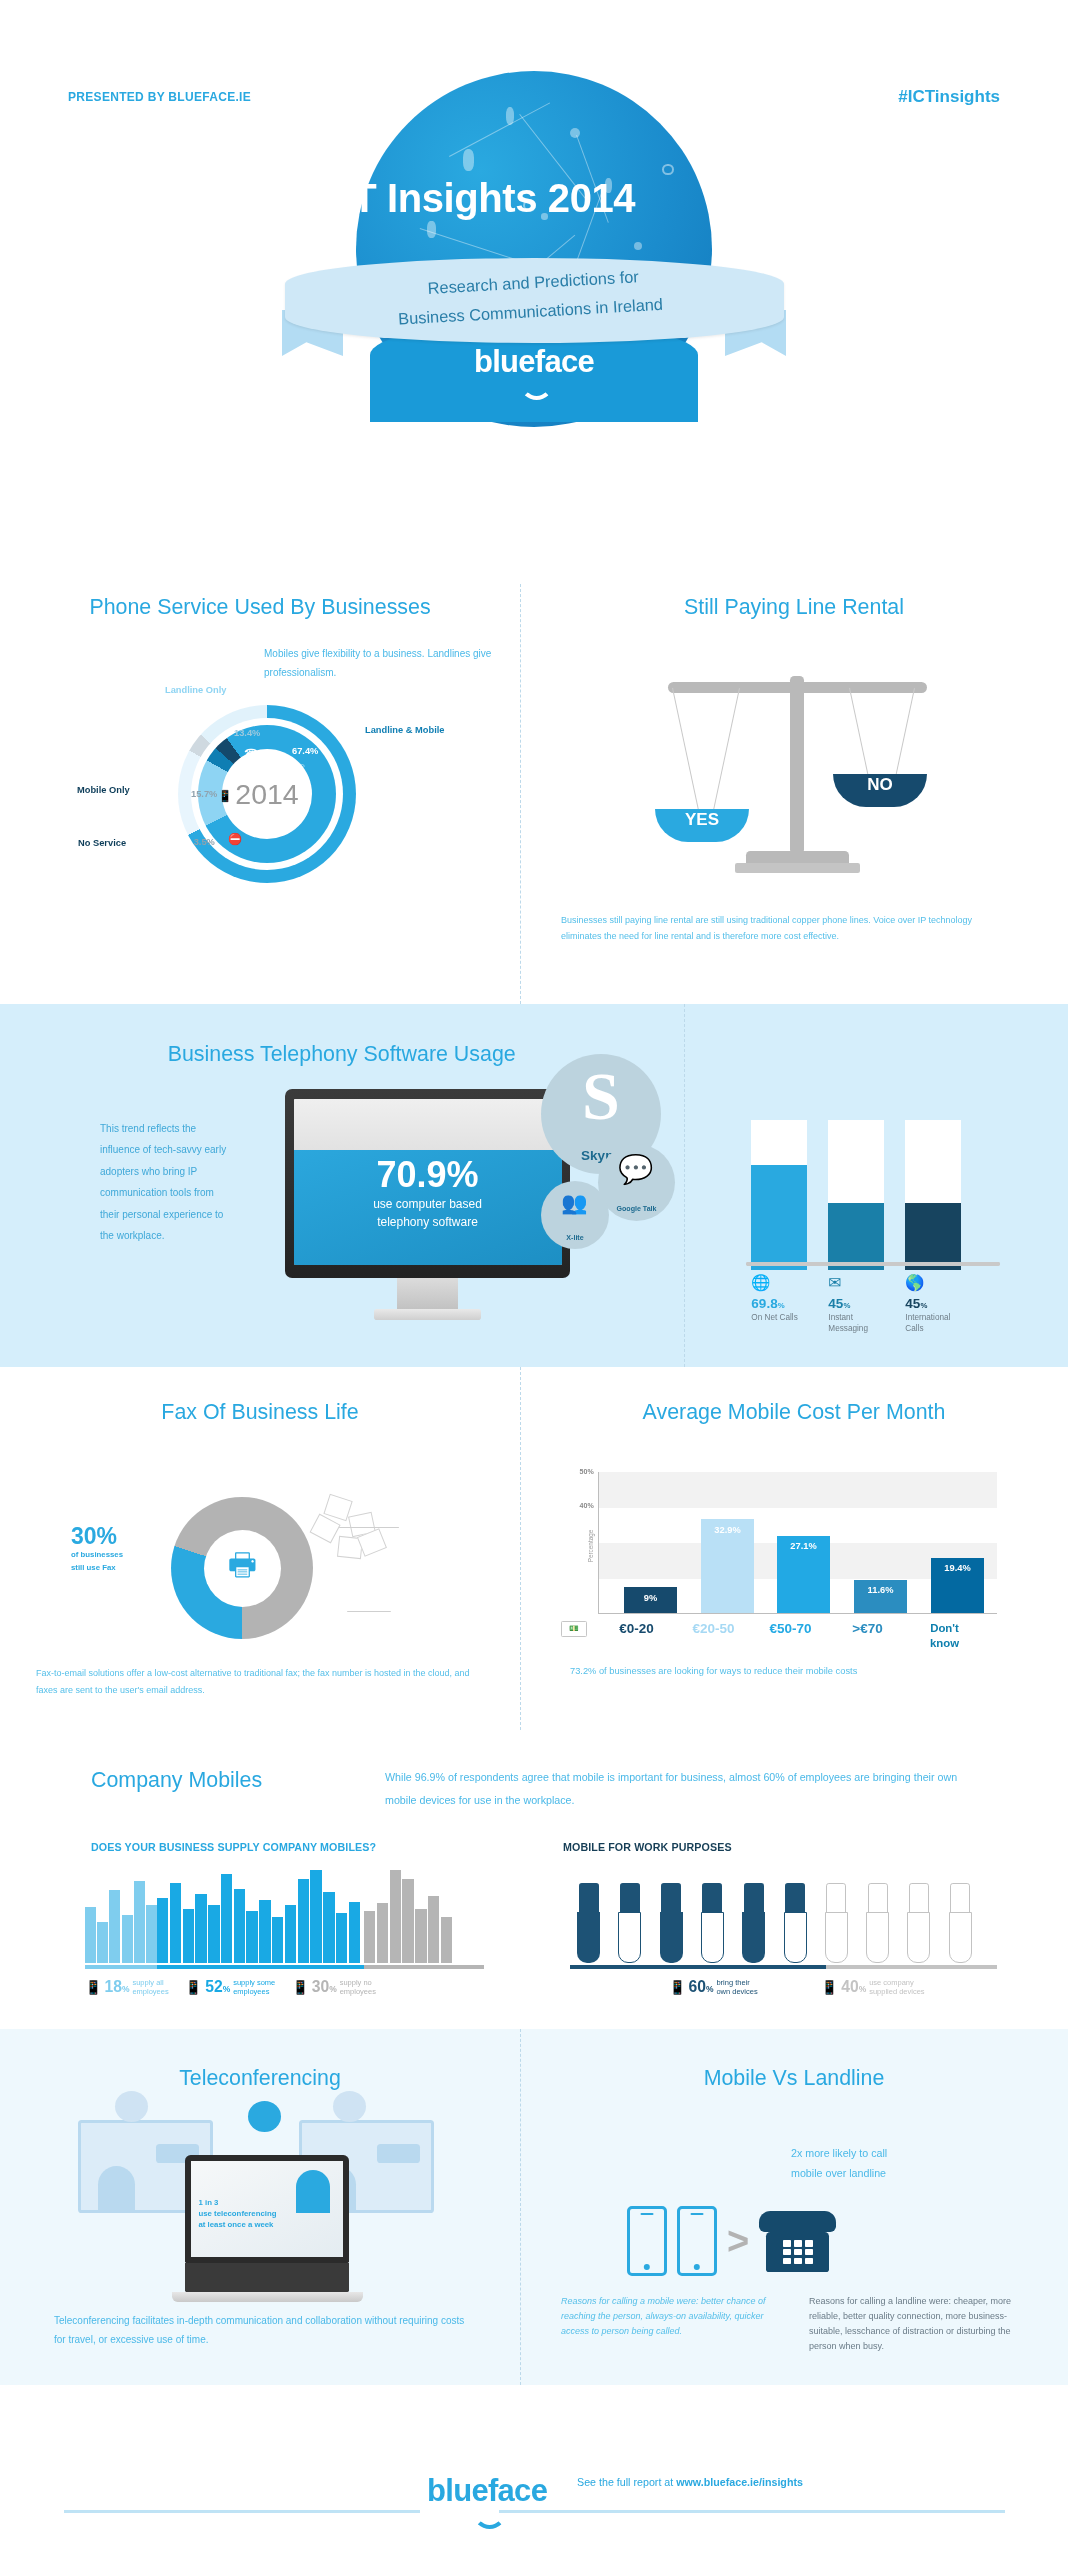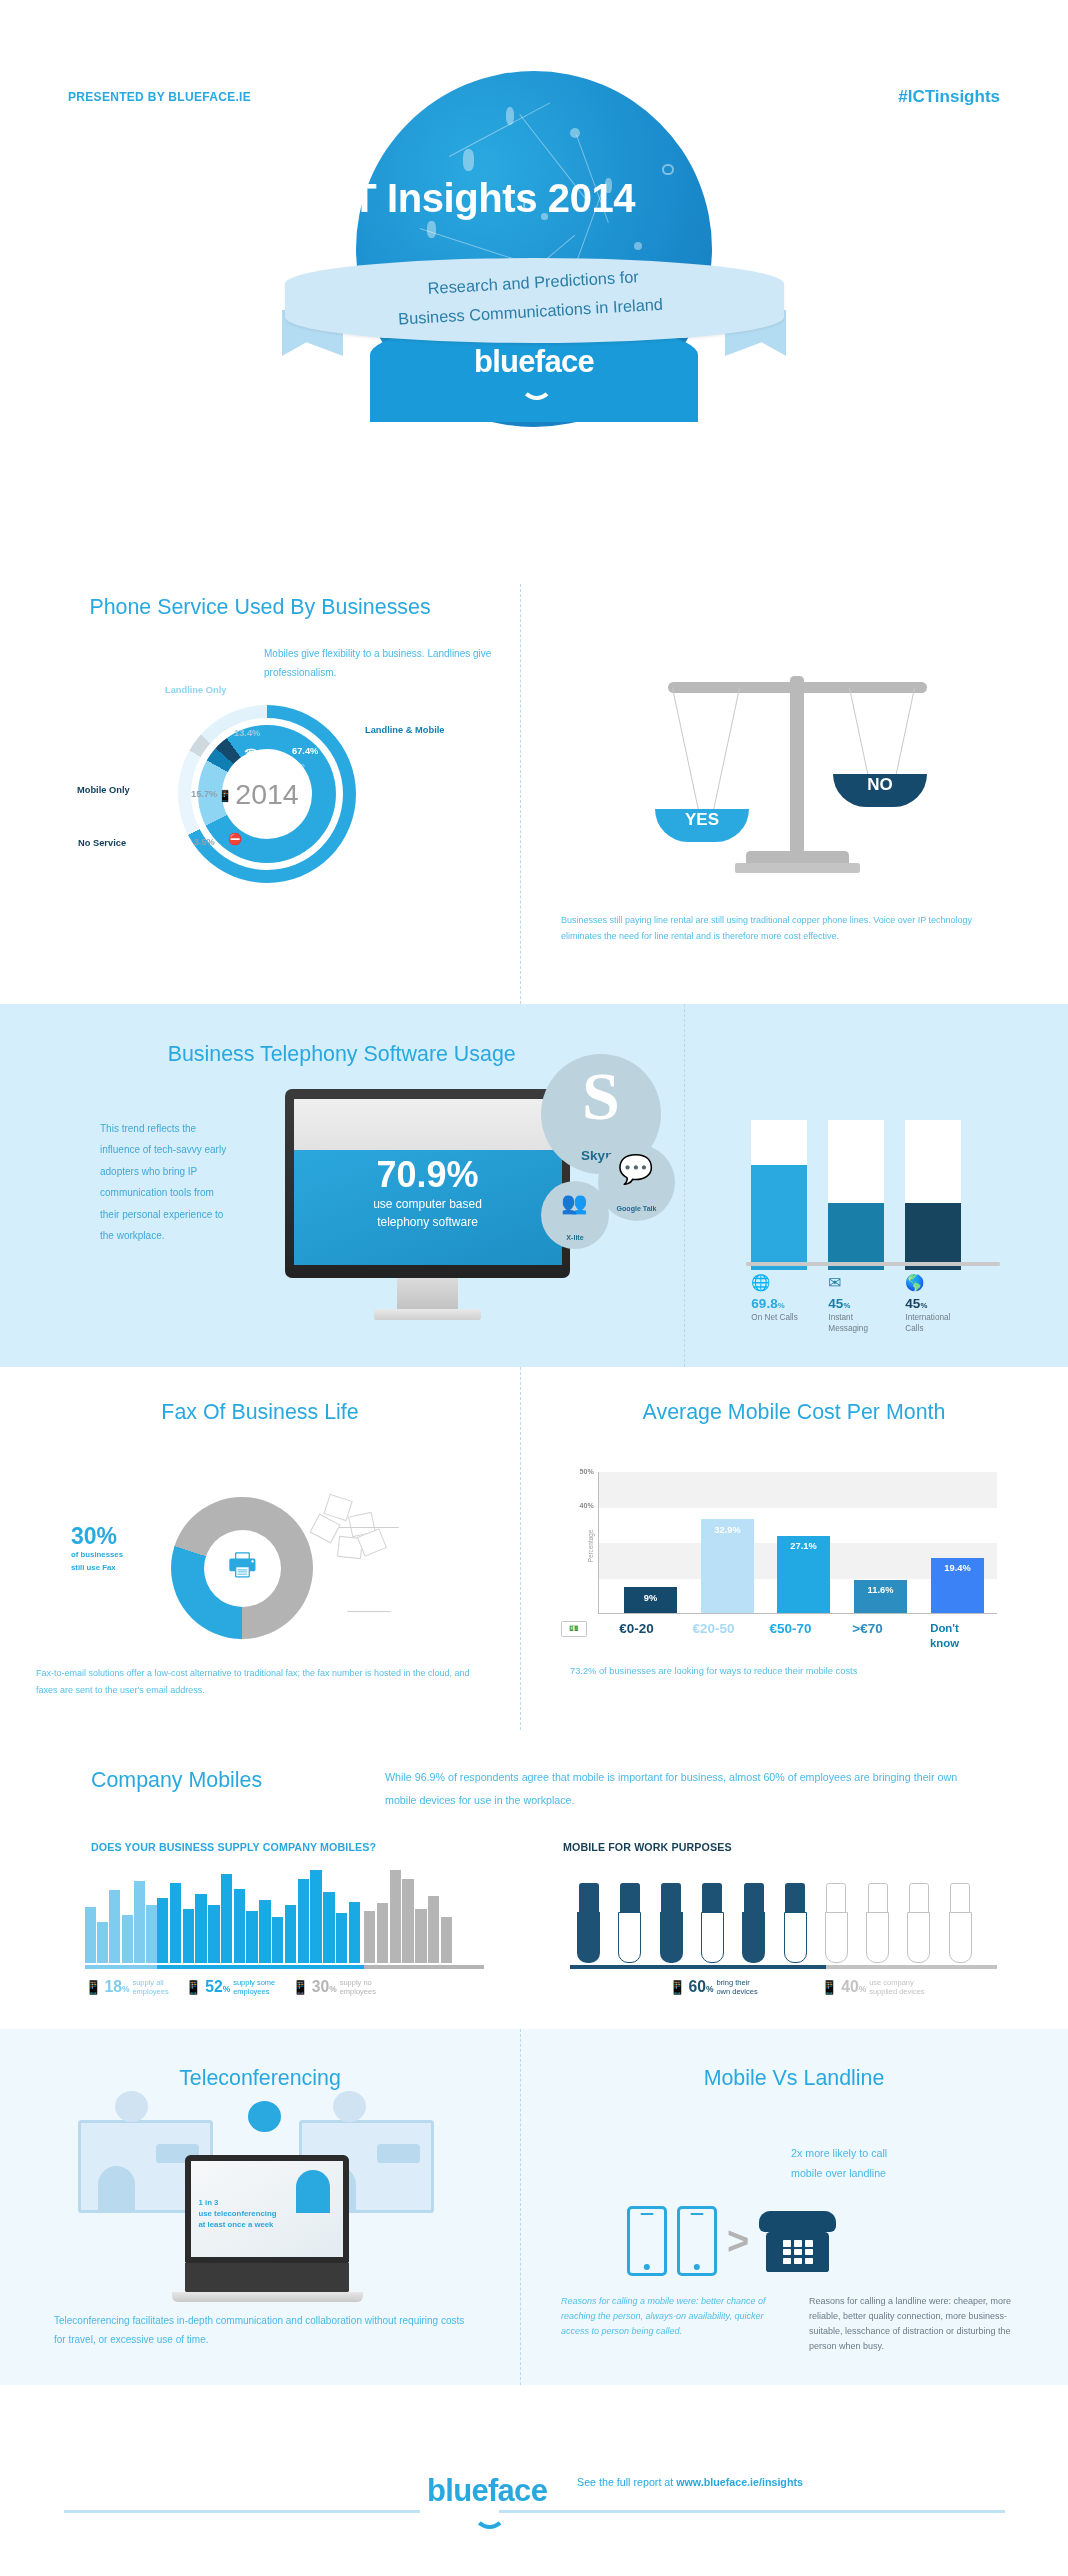--- a/index.html
+++ b/index.html
@@ -355,20 +355,21 @@
         <div class="donut-pct p35 grey">3.5%</div>
 
         <span class="donut-icon i1">☎</span>
         <span class="donut-icon i2">☏</span>
         <span class="donut-icon i3">📱</span>
         <span class="donut-icon i4">⛔</span>
       </div>
     </div>
 
     <div class="col-r">
+      <div class="sect-title" style="padding-top:11.4px">Still Paying Line Rental</div>
 
       <div class="scale">
         <div class="sc-beam"></div>
         <div class="sc-post"></div>
         <div class="sc-base"></div>
         <div class="sc-base2"></div>
 
         <div class="sc-string" style="left:17px;top:18.5px;height:127px;transform:rotate(-12deg)"></div>
         <div class="sc-string" style="left:84px;top:18.5px;height:127px;transform:rotate(12deg)"></div>
         <div class="sc-string" style="left:194px;top:18.5px;height:93px;transform:rotate(-12deg)"></div>
@@ -521,21 +522,21 @@
           </div>
         <div class="cost-bar" style="left:103px;height:65.8%;background:#b9e0f6">
             <span>32.9%</span>
           </div>
         <div class="cost-bar" style="left:179px;height:54.2%;background:#22a9e4">
             <span>27.1%</span>
           </div>
         <div class="cost-bar" style="left:256px;height:23.2%;background:#2b8dc0">
             <span>11.6%</span>
           </div>
-        <div class="cost-bar" style="left:333px;height:38.8%;background:#3b82f6">
+        <div class="cost-bar" style="left:333px;height:38.8%;background:#0369a1">
             <span>19.4%</span>
           </div>
       </div>
 
       <div class="cost-note-ico">💵</div>
       <div class="cost-cats">
         <div class="cost-cat" style="color:#164a6d">€0-20</div>
         <div class="cost-cat" style="color:#a6d9f4">€20-50</div>
         <div class="cost-cat" style="color:#22a9e4">€50-70</div>
         <div class="cost-cat" style="color:#2b8dc0">&gt;€70</div>

